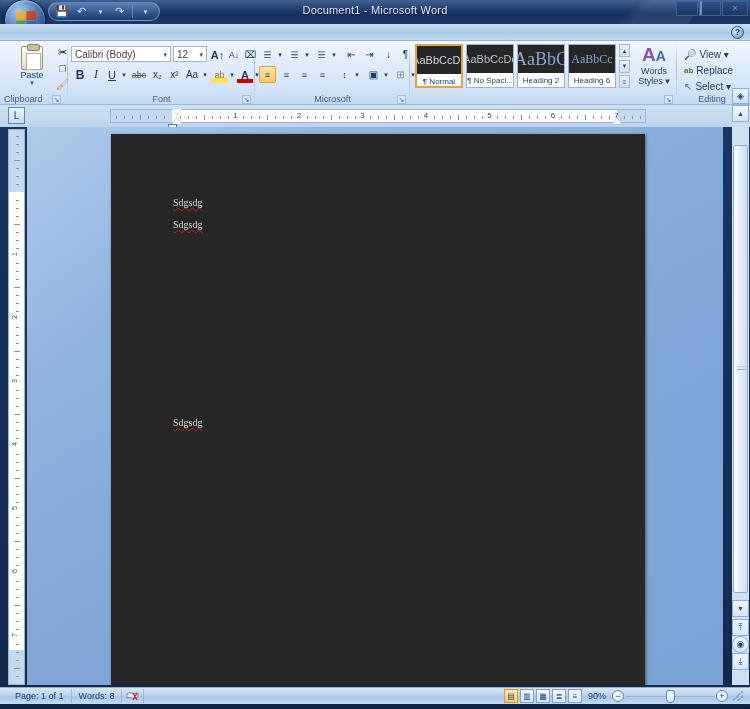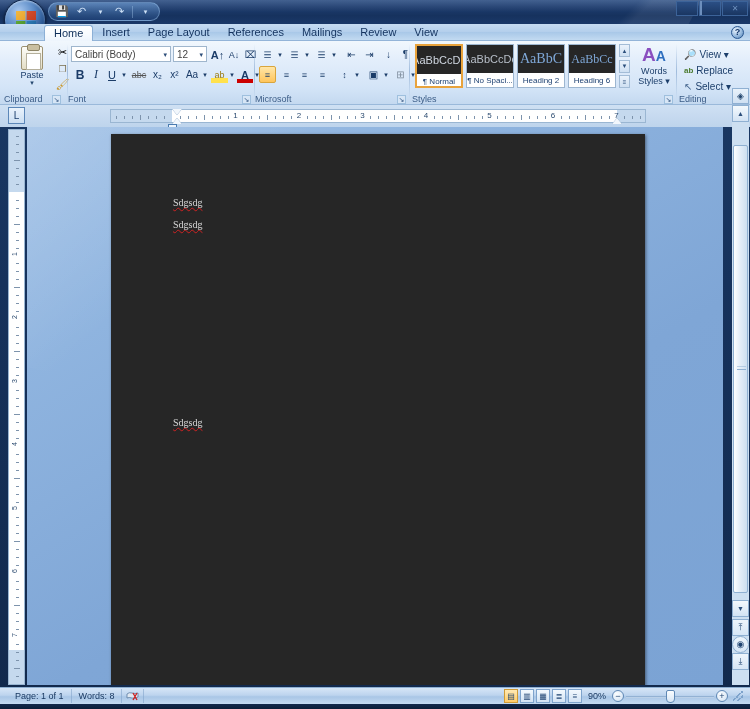--- a/index.html
+++ b/index.html
@@ -115,21 +115,21 @@
   }
 
   
   .ribbon {
     position:absolute; left:0; top:41px; width:750px; height:64px;
     background: linear-gradient(180deg,#f1f7fd 0%,#e3eefb 30%,#d3e4f7 75%,#c4d9f0 100%);
     border-bottom:1px solid #9ab9da;
   }
   .grp { position:absolute; top:0; height:64px; }
   .grp .glabel {
-    position:absolute; bottom:1px; left:0; width:100%; text-align:left;
+    position:absolute; bottom:1px; left:0; width:100%; text-align:center;
     font-size:9px; color:#3b5c86;
   }
   .grp .gdiv {
     position:absolute; right:0; top:3px; width:1px; height:55px;
     background: linear-gradient(180deg,rgba(160,190,220,0),rgba(150,180,215,.85),rgba(160,190,220,0));
   }
   .dlg {
     position:absolute; bottom:1px; width:9px; height:9px;
     background:#d7e6f6; border:1px solid #9fc0de; font-size:7px; color:#2c4f7c;
     text-align:center; line-height:8px;
@@ -369,20 +369,21 @@
   }
 </style>
 </head>
 <body>
 
 <div id="app">
 
   <div class="titlebar">
     <div class="tb-gloss"></div>
     <div class="tb-diag"></div>
+    <div class="title-text">Document1  -  Microsoft Word</div>
 
     <div class="office-orb">
       <div class="logo"></div>
       <div class="logo2"></div>
       <div class="logo3"></div>
       <div class="logo4"></div>
     </div>
 
     <div class="qat">
       <span class="qat-btn">💾</span>
@@ -396,29 +397,20 @@
     <div class="wincontrols">
       <div class="wc"><span class="minbar"></span></div>
       <div class="wc"><span class="maxbox"></span></div>
       <div class="wc close">
           <i>✕</i>
         </div>
     </div>
   </div>
 
   <div class="tabstrip">
-    <div class="tabs">
-      <div class="tab active">Home</div>
-      <div class="tab">Insert</div>
-      <div class="tab">Page Layout</div>
-      <div class="tab">References</div>
-      <div class="tab">Mailings</div>
-      <div class="tab">Review</div>
-      <div class="tab">View</div>
-    </div>
     <div class="help-icon">?</div>
   </div>
 
   <div class="ribbon">
 
     <div class="grp" style="left:0; width:68px;">
       <div class="cb-paste">
         <div class="clipglyph"></div>
         <div>Paste</div>
         <div class="pastecaret">▾</div>
@@ -552,38 +544,37 @@
     <div class="grp" style="left:412px; width:265px;">
       <div class="stylebox active" style="left:3px;">
         <div class="sb-prev">AaBbCcDc</div>
         <div class="sb-name">¶ Normal</div>
       </div>
       <div class="stylebox" style="left:54px;">
         <div class="sb-prev" style="color:#b8bfc9">AaBbCcDc</div>
         <div class="sb-name">¶ No Spaci...</div>
       </div>
       <div class="stylebox" style="left:105px;">
-        <div class="sb-prev" style="color:#7fa8d8; font-size:14px; font-family:'Liberation Serif',serif;">AaBbC</div>
+        <div class="sb-prev" style="color:#7fa8d8; font-size:18px; font-family:'Liberation Serif',serif;">AaBbC</div>
         <div class="sb-name">Heading 2</div>
       </div>
       <div class="stylebox" style="left:156px;">
         <div class="sb-prev" style="color:#7fa8d8; font-size:12px; font-family:'Liberation Serif',serif;">AaBbCc</div>
         <div class="sb-name">Heading 6</div>
       </div>
       <div class="gal-scroll" style="left:207px;">
         <div>▲</div>
         <div>▼</div>
         <div>≡</div>
       </div>
       <div class="change-styles" style="left:222px;">
         <div class="ca-glyph"><span style="color:#8a4fbf;font-weight:bold">A</span><span style="color:#2f6fbf;font-weight:bold;font-size:14px">A</span></div>
         <div>Words</div>
         <div>Styles ▾</div>
       </div>
-      <div class="glabel">Styles</div>
       <div class="dlg" style="right:4px">↘</div>
       <div class="gdiv"></div>
     </div>
 
     <div class="grp" style="left:679px; width:66px;">
       <div class="edit-item" style="left:5px; top:6px;">
         <span style="font-size:10px;color:#2e5b8e">🔎</span>
         <span>View ▾</span>
       </div>
       <div class="edit-item" style="left:5px; top:22px;">

